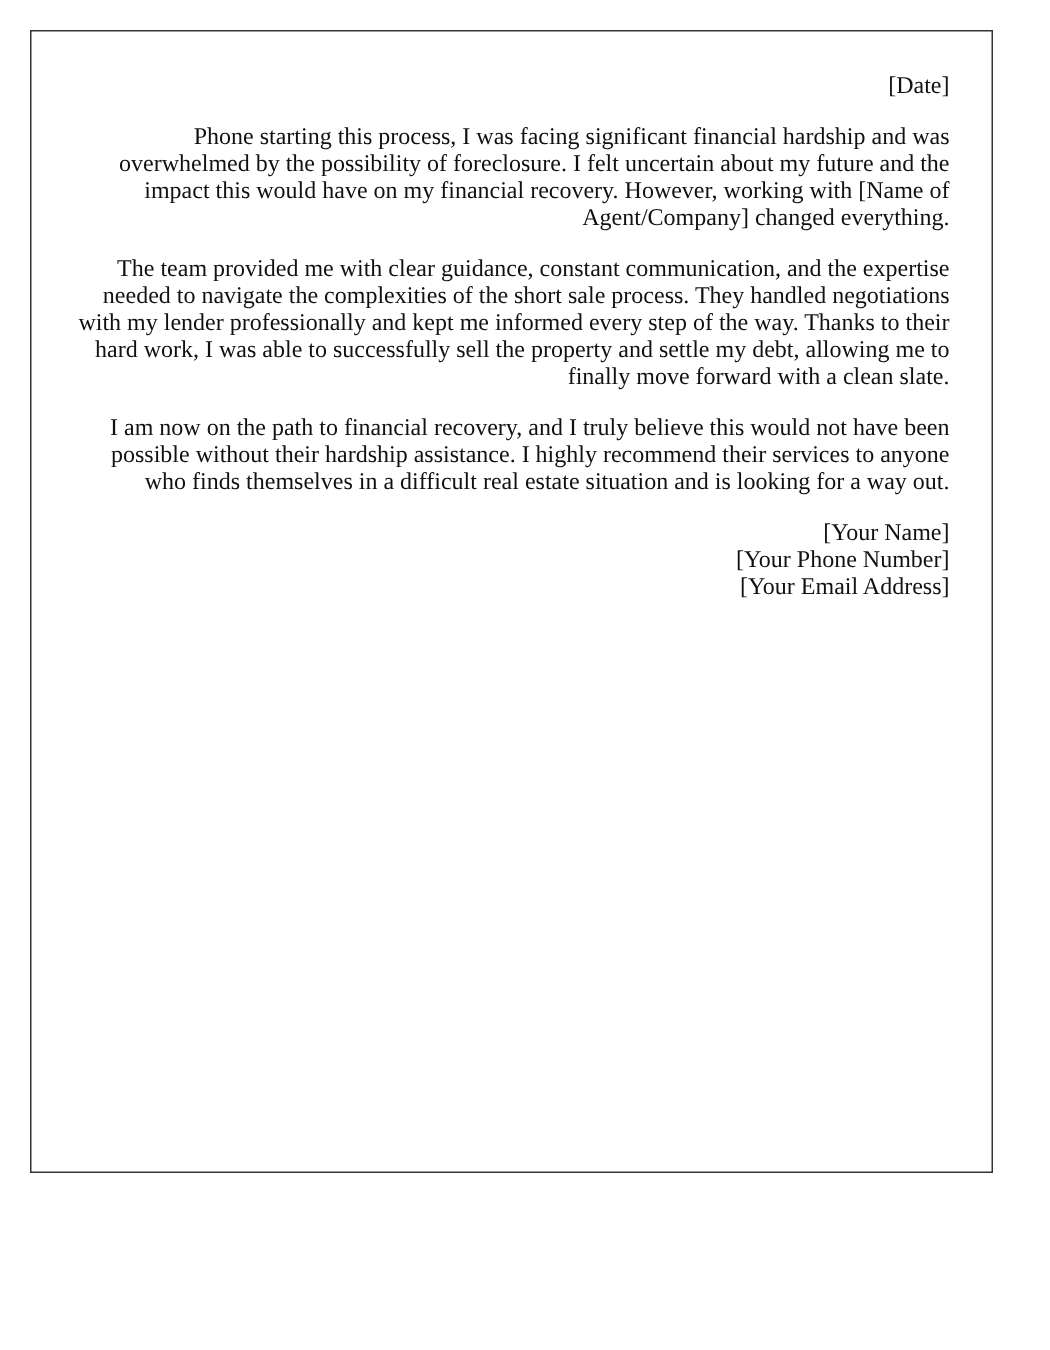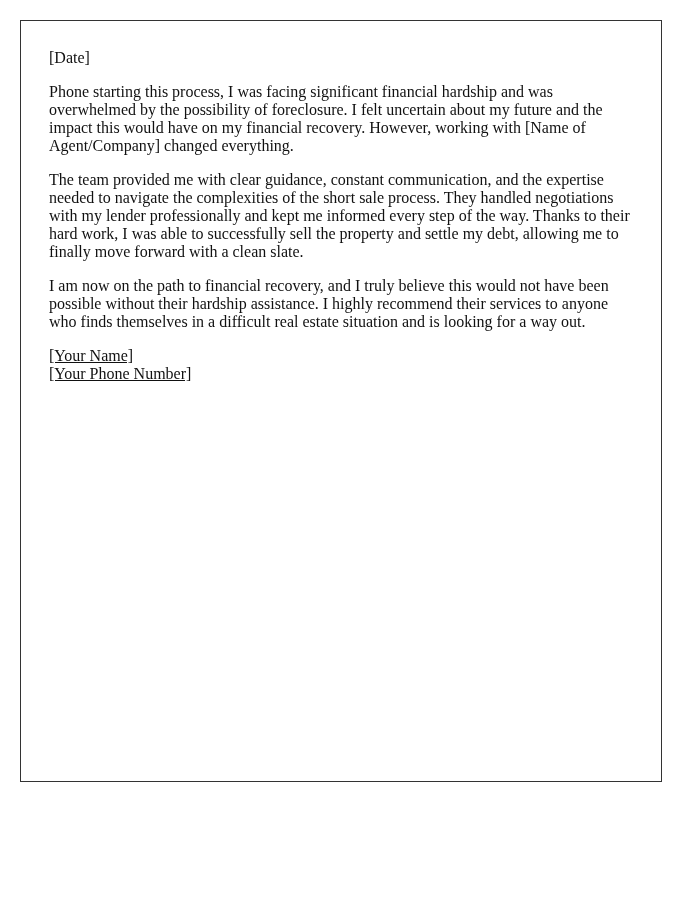--- a/index.html
+++ b/index.html
@@ -22,36 +22,37 @@
       border: 1px solid #333333;
       box-sizing: content-box;
       background: #ffffff;
     }
     .letter-body {
       padding: 28px 28px 0 28px;
       font-family: "Liberation Serif", "DejaVu Serif", serif;
       font-size: 16px;
       line-height: 18px;
       color: #111111;
+      text-align: right;
     }
     .letter-body p {
       margin: 0 0 16px 0;
     }
     .signature-block p {
       margin: 0;
-      text-decoration: underline;
     }
   </style>
 </head>
 <body>
 
 <div class="letter">
   <div class="letter-body">
     <p>[Date]</p>
     <p>Phone starting this process, I was facing significant financial hardship and was overwhelmed by the possibility of foreclosure. I felt uncertain about my future and the impact this would have on my financial recovery. However, working with [Name of Agent/Company] changed everything.</p>
     <p>The team provided me with clear guidance, constant communication, and the expertise needed to navigate the complexities of the short sale process. They handled negotiations with my lender professionally and kept me informed every step of the way. Thanks to their hard work, I was able to successfully sell the property and settle my debt, allowing me to finally move forward with a clean slate.</p>
     <p>I am now on the path to financial recovery, and I truly believe this would not have been possible without their hardship assistance. I highly recommend their services to anyone who finds themselves in a difficult real estate situation and is looking for a way out.</p>
     <div class="signature-block">
       <p>[Your Name]</p>
       <p>[Your Phone Number]</p>
+      <p>[Your Email Address]</p>
     </div>
   </div>
 </div>
 
 </body></html>

